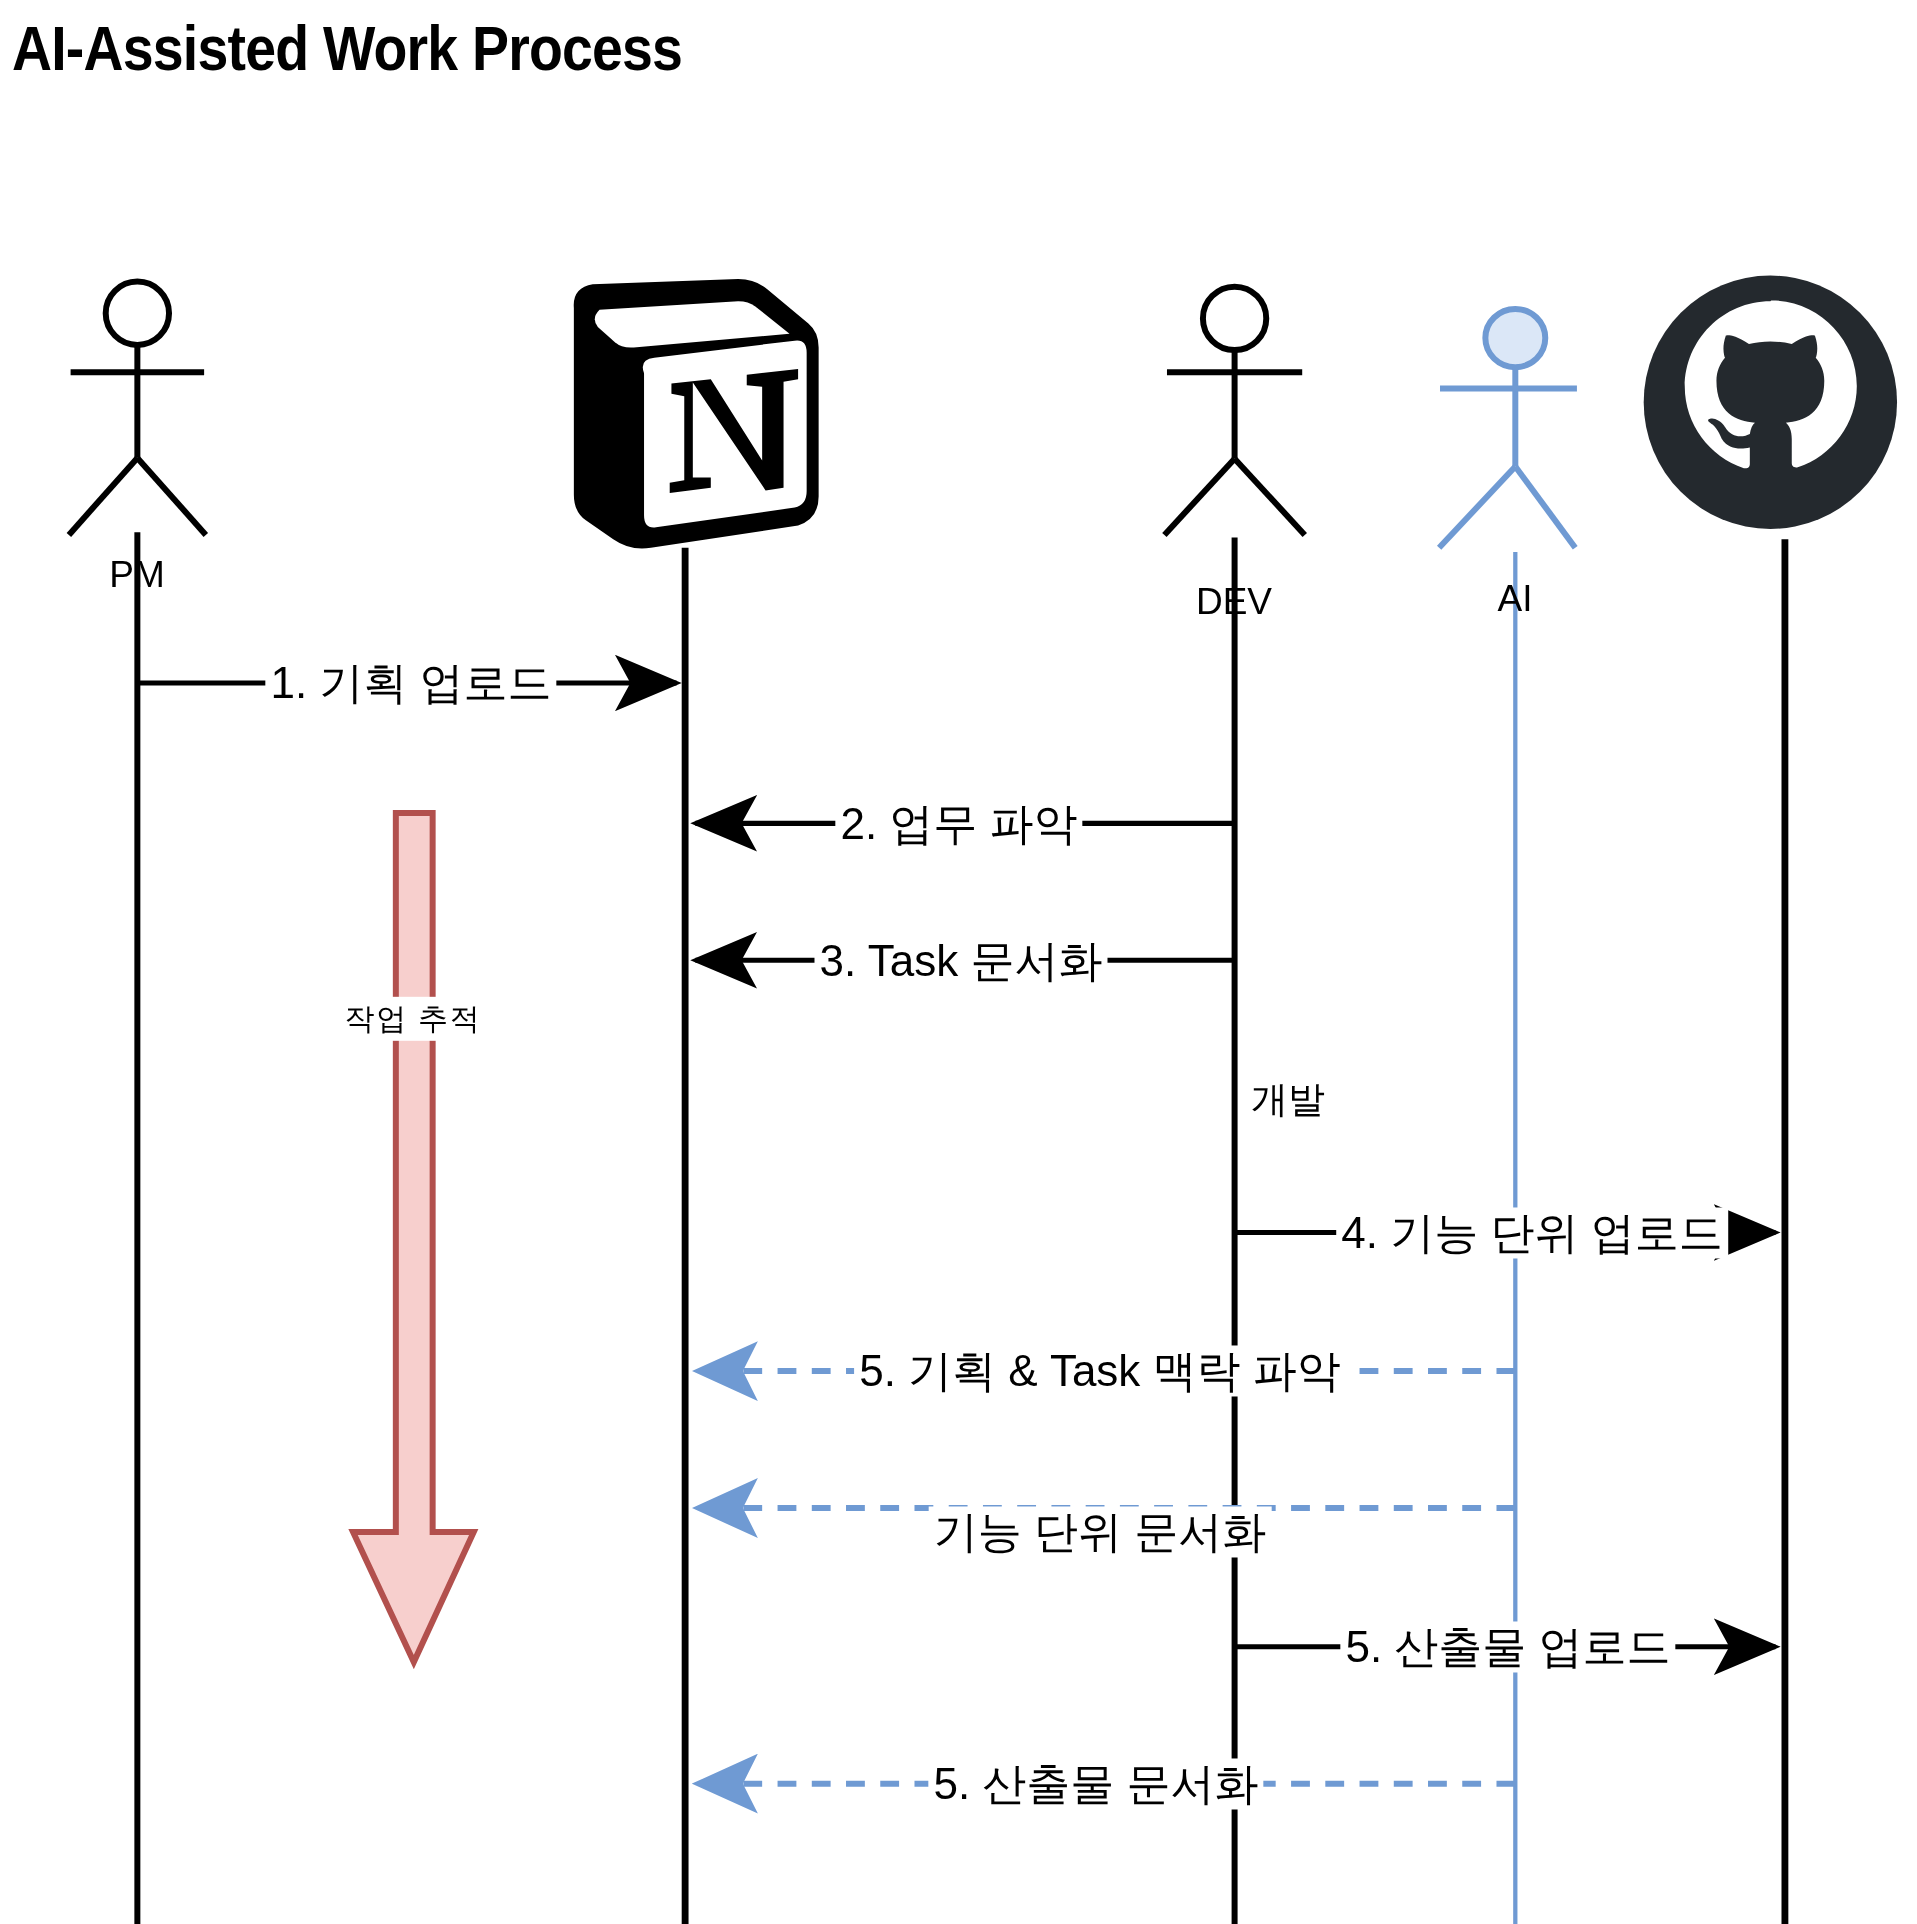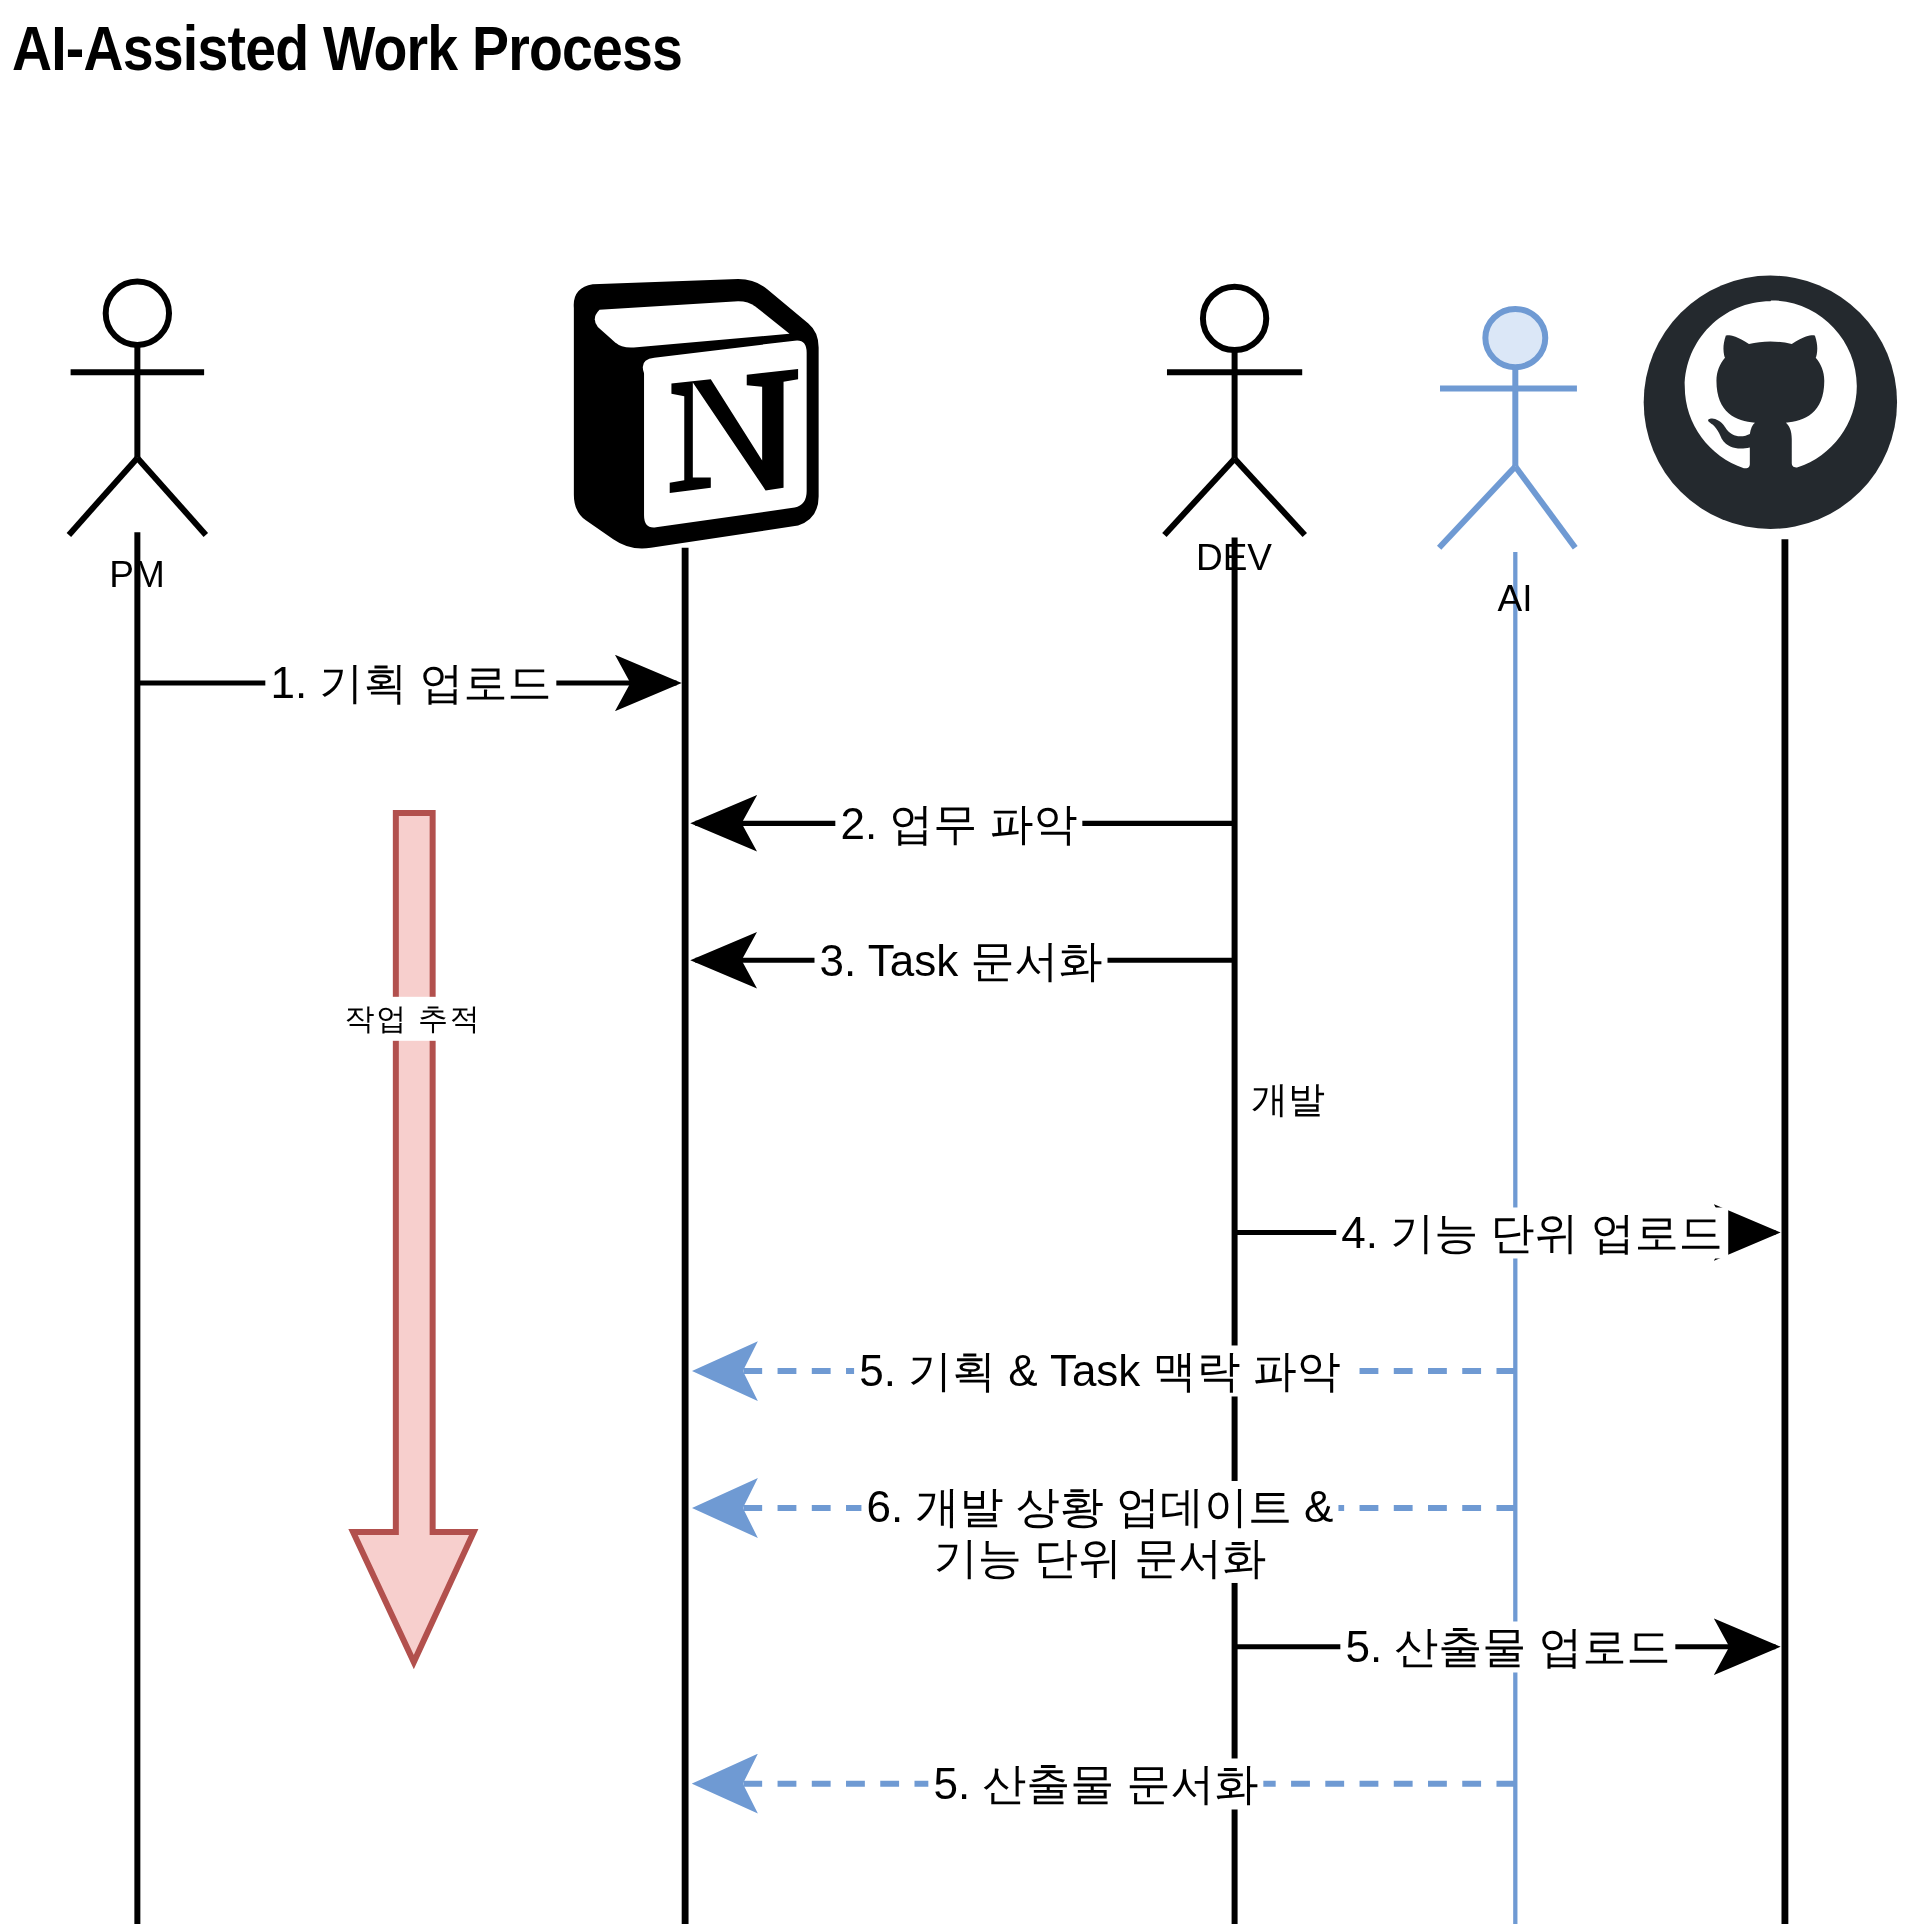--- a/index.html
+++ b/index.html
@@ -181,30 +181,29 @@
     <g>
       <line x1="1770" y1="2084" x2="815" y2="2084" stroke="#6f9ad3" stroke-width="7" stroke-dasharray="22 18" marker-end="url(#arrowBlueL)"></line>
     </g>
 
     <g>
       <path d="M462 950 L505 950 L505 1790 L553 1790 L483 1942 L412 1790 L462 1790 Z" fill="#f7cfcd" stroke="#b2504d" stroke-width="7" stroke-linejoin="miter"></path>
     </g>
   </svg>
 
   <div class="actor-label" style="left:137px; top:575px;">PM</div>
-  <div class="actor-label" style="left:1234px; top:558px;">DEV</div>
+  <div class="actor-label" style="left:1234px; top:602px;">DEV</div>
   <div class="actor-label" style="left:1515px; top:599px;">AI</div>
 
   <div class="msg-label" style="left:411px; top:683px;">1. 기획 업로드</div>
   <div class="msg-label" style="left:959px; top:824px;">2. 업무 파악</div>
   <div class="msg-label" style="left:961px; top:961px;">3. Task 문서화</div>
   <div class="msg-label" style="left:1507px; top:1233px;margin-left:25px;">4. 기능 단위 업로드</div>
   <div class="msg-label" style="left:1100px; top:1371px;">5. 기획 &amp; Task 맥락 파악</div>
   <div class="msg-label two-line" style="left:1100px; top:1532px;">
-    <div>6. 개발 상황 업데이트 &amp;</div>
     <div>기능 단위 문서화</div>
   </div>
   <div class="msg-label" style="left:1508px; top:1647px;">5. 산출물 업로드</div>
   <div class="msg-label" style="left:1096px; top:1784px;">5. 산출물 문서화</div>
 
   <div class="note-label" style="left:1288px; top:1100px;">개발</div>
 
   <div class="track-label" style="left:413px; top:1019px;">작업 추적</div>
 
 </div>

